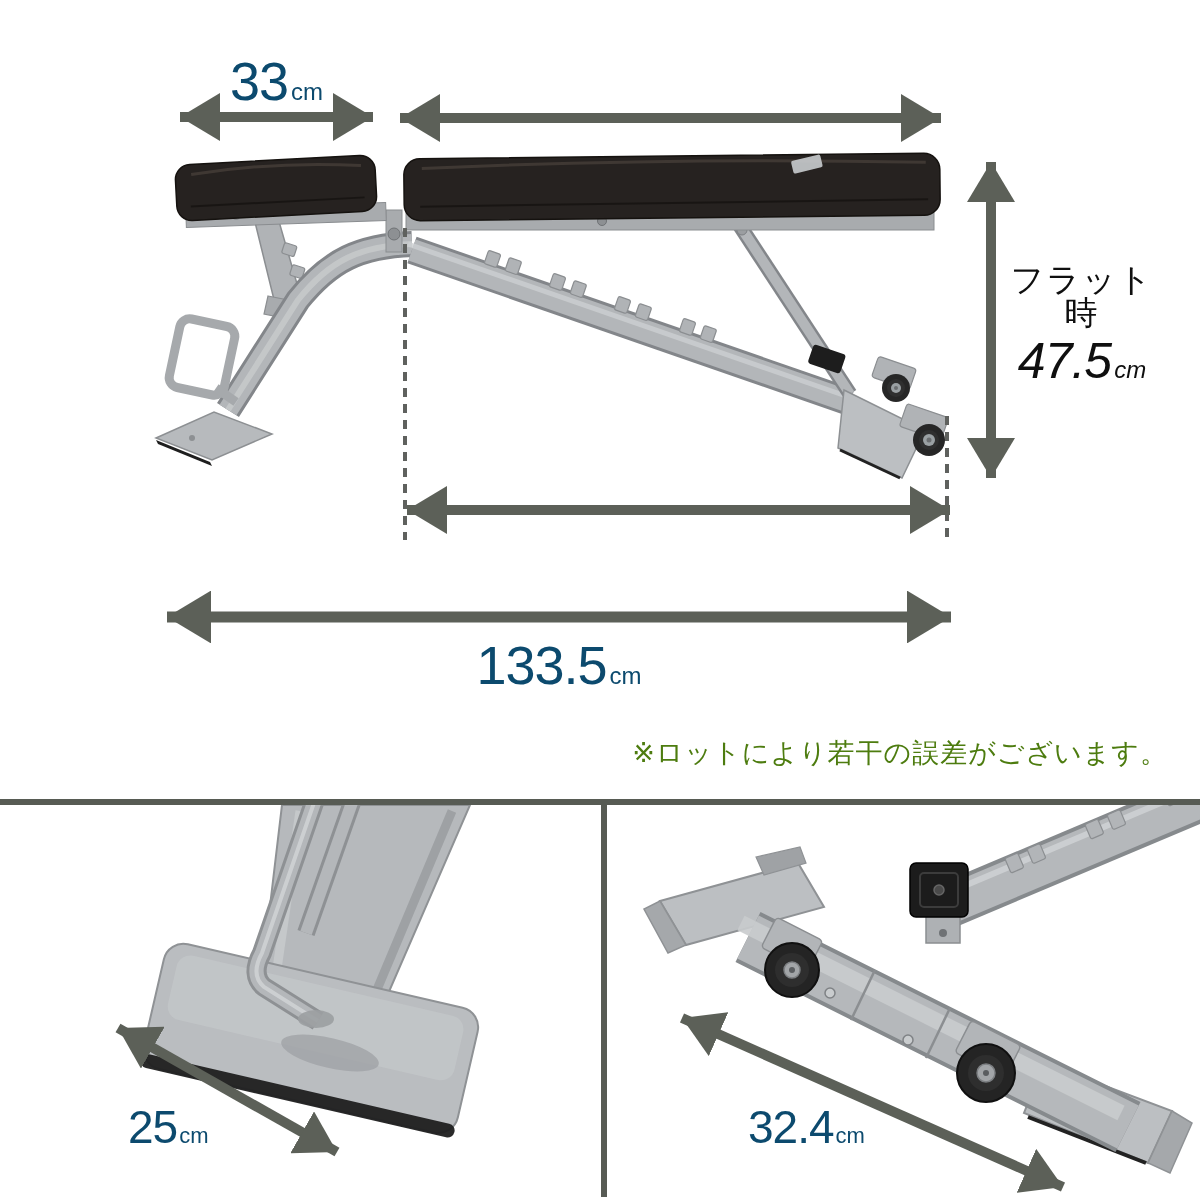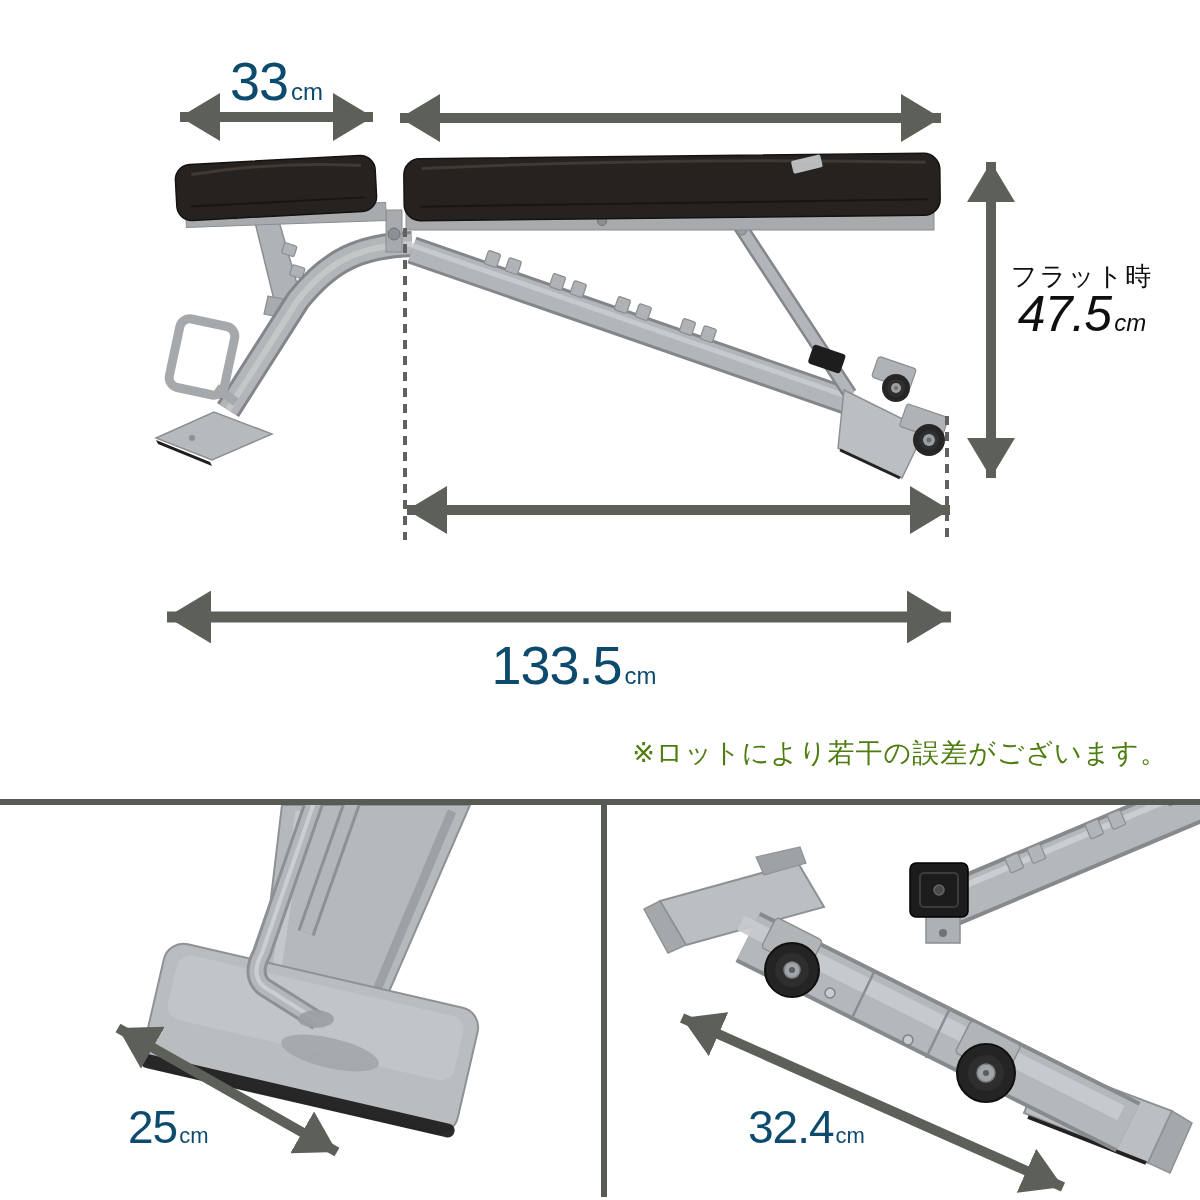--- a/index.html
+++ b/index.html
@@ -9,21 +9,21 @@
   }
   svg{display:block;}
   .abs{position:absolute;}
   
   .dim-label{position:absolute;line-height:1;white-space:nowrap;color:#0c4a6e;text-align:center;}
   .dim-label .num{font-size:54px;letter-spacing:-1px;}
   .dim-label .unit{font-size:24px;letter-spacing:0;margin-left:3px;}
   .dim-label.small .num{font-size:46px;}
   .dim-label.small .unit{font-size:22px;margin-left:2px;}
   .flat-block{position:absolute;text-align:center;color:#0f0f0f;}
-  .flat-prefix{font-size:26px;letter-spacing:2px;line-height:1;}
+  .flat-prefix{font-size:33px;letter-spacing:2px;line-height:1;margin-bottom:7px;}
   .flat-value{line-height:1;font-style:italic;}
   .flat-value .num{font-size:50px;letter-spacing:-1px;}
   .flat-value .unit{font-size:24px;margin-left:3px;}
   .note{position:absolute;top:737px;right:32px;font-size:27px;letter-spacing:1px;color:#4d7c0f;line-height:1.2;}
   
   .dotline{position:absolute;width:4px;
     background:repeating-linear-gradient(to bottom,#5f615e 0px,#5f615e 9px,transparent 9px,transparent 16px);}
   
   .divider-h{position:absolute;left:0;top:799px;width:1200px;height:6px;background:#575b54;}
   .divider-v{position:absolute;left:601px;top:805px;width:6px;height:392px;background:#575b54;}
@@ -170,21 +170,21 @@
 
 
   <div class="flat-block" style="left:1000px;top:263px;width:164px;">
     <div class="flat-prefix">フラット時</div>
     <div class="flat-value">
       <span class="num">47.5</span><span class="unit">cm</span>
     </div>
   </div>
 
 
-  <div class="dim-label" style="left:182px;top:638px;width:784px;text-align:center;">
+  <div class="dim-label" style="left:167px;top:638px;width:784px;text-align:center;">
     <span class="num">133.5</span><span class="unit">cm</span>
   </div>
 
   <div class="note">※ロットにより若干の誤差がございます。</div>
 
   <div class="divider-h"></div>
   <div class="divider-v"></div>
 
   <svg class="abs" style="left:0px;top:805px;" width="601" height="395" viewBox="0 0 601 395">
 

